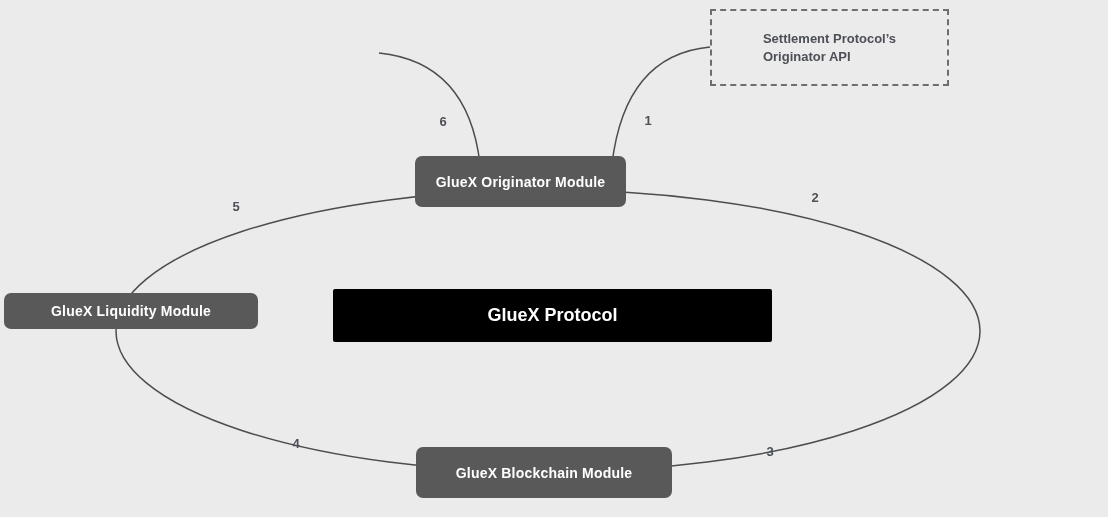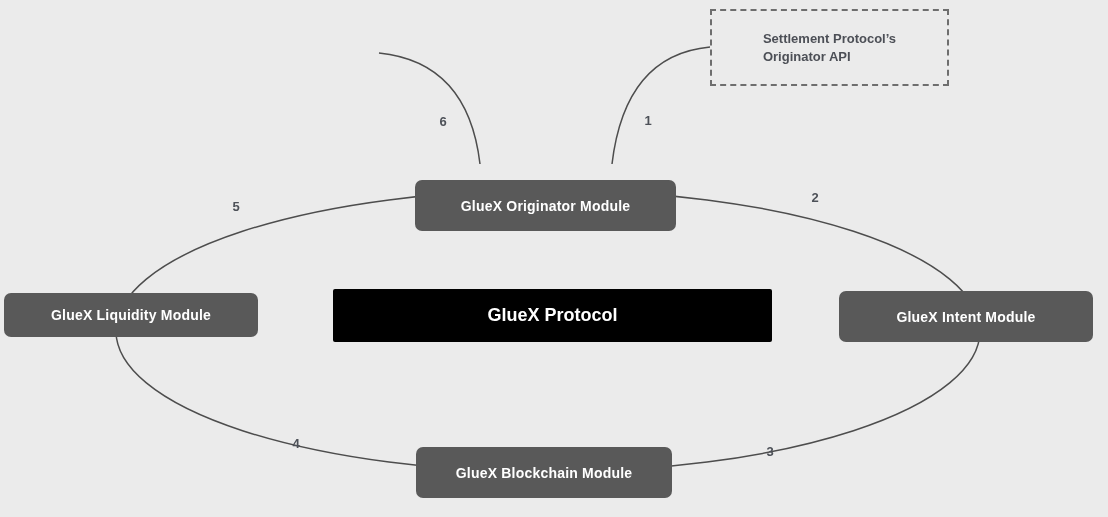--- a/index.html
+++ b/index.html
@@ -53,22 +53,22 @@
   .step-label {
     position: absolute;
     color: #4d5158;
     font-size: 13px;
     font-weight: bold;
     transform: translate(-50%, -50%);
   }
   
   #node-settlement-contract { left: 140px; top: 14px;  width: 239px; height: 79px; }
   #node-orderbook-api       { left: 710px; top: 9px;   width: 239px; height: 77px; }
-  #node-originator          { left: 415px; top: 180px; width: 261px; height: 51px; }
-  #node-liquidity           { left: 4px;   top: 293px; width: 254px; height: 44px; }
+  #node-originator          { left: 415px; top: 156px; width: 211px; height: 51px; }
+  #node-liquidity           { left: 4px;   top: 293px; width: 254px; height: 36px; }
   #node-intent              { left: 839px; top: 291px; width: 254px; height: 51px; }
   #node-blockchain          { left: 416px; top: 447px; width: 256px; height: 51px; }
   #node-protocol            { left: 333px; top: 289px; width: 439px; height: 53px; }
   
   #step-1 { left: 648px; top: 120px; }
   #step-2 { left: 815px; top: 197px; }
   #step-3 { left: 770px; top: 451px; }
   #step-4 { left: 296px; top: 443px; }
   #step-5 { left: 236px; top: 206px; }
   #step-6 { left: 443px; top: 121px; }
@@ -93,23 +93,20 @@
   </div>
 
   <div class="node module" id="node-originator">
     <span>GlueX Originator Module</span>
   </div>
 
   <div class="node module" id="node-liquidity">
     <span>GlueX Liquidity Module</span>
   </div>
 
-  <div class="node module" id="node-intent">
-    <span>GlueX Intent Module</span>
-  </div>
 
   <div class="node module" id="node-blockchain">
     <span>GlueX Blockchain Module</span>
   </div>
 
   <div class="node protocol" id="node-protocol">
     <span>GlueX Protocol</span>
   </div>
 
   <span class="step-label" id="step-1">1</span>

